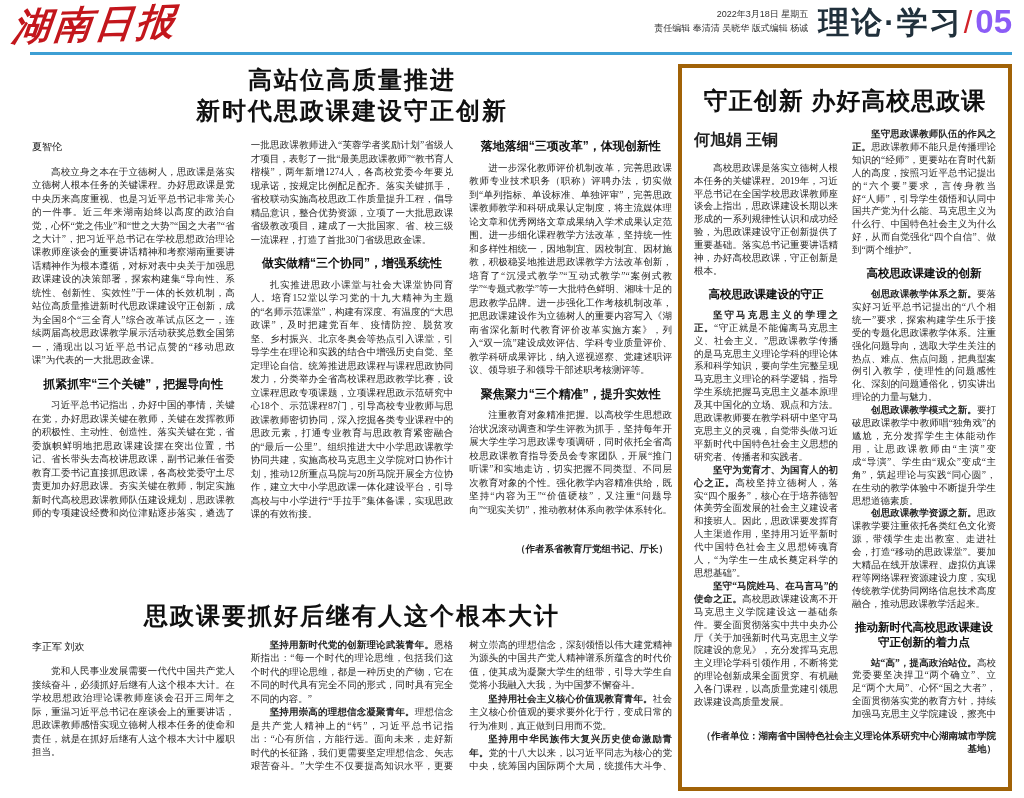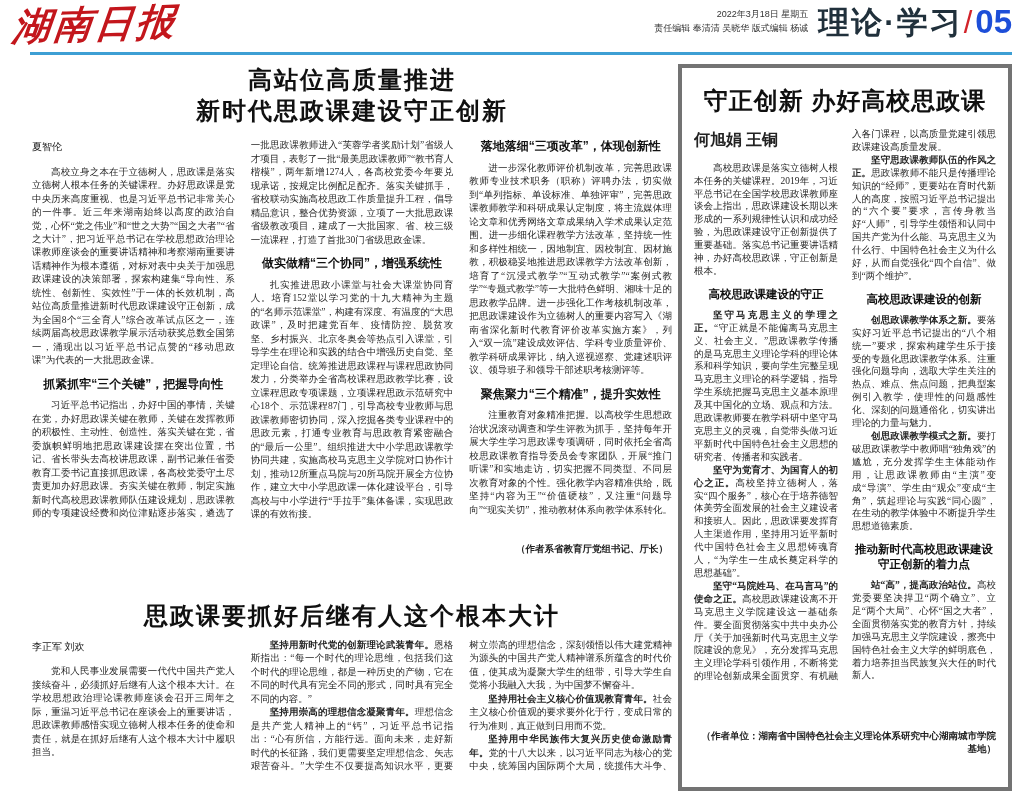--- a/index.html
+++ b/index.html
@@ -20,21 +20,21 @@
   .mast-right { position:absolute; right:12px; top:4px; display:flex; align-items:flex-end; }
   .mast-meta {
     text-align:right; font-size:9px; color:#333; line-height:1.6;
     padding:0 10px 5px 0; font-family:"Liberation Sans", sans-serif;
   }
   .section-title {
     font-family:"Liberation Sans", sans-serif; font-weight:900;
     font-size:31px; color:#20303b; letter-spacing:2px; line-height:1.1; white-space:nowrap;
   }
   .section-title .slash { color:#d2232a; font-weight:400; padding:0 1px; }
-  .section-title .pagenum { color:#1d4ed8; font-size:33px; letter-spacing:0; }
+  .section-title .pagenum { color:#8b5cf6; font-size:33px; letter-spacing:0; }
   .blue-rule { position:absolute; left:30px; right:12px; top:52px; height:3px; background:#3d9fd4; }
 
   
   .headline {
     text-align:center; font-family:"Liberation Sans", sans-serif;
     font-weight:900; color:#101010; letter-spacing:2px;
   }
   .cols { text-align:justify; color:#262626; overflow:hidden; }
   .cols p { margin:0; text-indent:2em; }
   .cols .sub {
@@ -61,21 +61,21 @@
   .art-bottom .headline { font-size:24px; line-height:1.25; }
   .art-bottom .cols {
     margin-top:8px; column-count:3; column-gap:16px;
     height:140px; font-size:9.5px; line-height:1.42;
   }
   .art-bottom .cols .byline { font-size:10px; }
 
   
   .art-right {
     position:absolute; left:678px; top:64px; width:334px; height:727px;
-    box-sizing:border-box; border:4px solid #737373; background:#fff;
+    box-sizing:border-box; border:4px solid #a16207; background:#fff;
     padding:8px 12px 10px;
   }
   .art-right .headline { font-size:24px; line-height:1.25; margin:10px 0 12px; letter-spacing:1px; }
   .art-right .cols {
     column-count:2; column-gap:14px; height:596px;
     font-size:9.5px; line-height:1.36;
   }
   .art-right .cols .sub { font-size:11.5px; }
   .art-right .cols .byline { font-size:16px;font-weight:bold; }
   .art-right .attr { font-size:9.5px; margin-top:6px; }
@@ -125,20 +125,21 @@
         <div class="byline">何旭娟 王铜</div>
         <p>高校思政课是落实立德树人根本任务的关键课程。2019年，习近平总书记在全国学校思政课教师座谈会上指出，思政课建设长期以来形成的一系列规律性认识和成功经验，为思政课建设守正创新提供了重要基础。落实总书记重要讲话精神，办好高校思政课，守正创新是根本。</p>
         <h3 class="sub">高校思政课建设的守正</h3>
         <p><span class="lead">坚守马克思主义的学理之正。</span>“守正就是不能偏离马克思主义、社会主义。”思政课教学传播的是马克思主义理论学科的理论体系和科学知识，要向学生完整呈现马克思主义理论的科学逻辑，指导学生系统把握马克思主义基本原理及其中国化的立场、观点和方法。思政课教师要在教学科研中坚守马克思主义的灵魂，自觉带头做习近平新时代中国特色社会主义思想的研究者、传播者和实践者。</p>
         <p><span class="lead">坚守为党育才、为国育人的初心之正。</span>高校坚持立德树人，落实“四个服务”，核心在于培养德智体美劳全面发展的社会主义建设者和接班人。因此，思政课要发挥育人主渠道作用，坚持用习近平新时代中国特色社会主义思想铸魂育人，“为学生一生成长奠定科学的思想基础”。</p>
         <p><span class="lead">坚守“马院姓马、在马言马”的使命之正。</span>高校思政课建设离不开马克思主义学院建设这一基础条件。要全面贯彻落实中共中央办公厅《关于加强新时代马克思主义学院建设的意见》，充分发挥马克思主义理论学科引领作用，不断将党的理论创新成果全面贯穿、有机融入各门课程，以高质量党建引领思政课建设高质量发展。</p>
         <p><span class="lead">坚守思政课教师队伍的作风之正。</span>思政课教师不能只是传播理论知识的“经师”，更要站在育时代新人的高度，按照习近平总书记提出的“六个要”要求，言传身教当好“人师”，引导学生领悟和认同中国共产党为什么能、马克思主义为什么行、中国特色社会主义为什么好，从而自觉强化“四个自信”、做到“两个维护”。</p>
         <h3 class="sub">高校思政课建设的创新</h3>
         <p><span class="lead">创思政课教学体系之新。</span>要落实好习近平总书记提出的“八个相统一”要求，探索构建学生乐于接受的专题化思政课教学体系。注重强化问题导向，选取大学生关注的热点、难点、焦点问题，把典型案例引入教学，使理性的问题感性化、深刻的问题通俗化，切实讲出理论的力量与魅力。</p>
         <p><span class="lead">创思政课教学模式之新。</span>要打破思政课教学中教师唱“独角戏”的尴尬，充分发挥学生主体能动作用，让思政课教师由“主演”变成“导演”、学生由“观众”变成“主角”，筑起理论与实践“同心圆”，在生动的教学体验中不断提升学生思想道德素质。</p>
+        <p><span class="lead">创思政课教学资源之新。</span>思政课教学要注重依托各类红色文化资源，带领学生走出教室、走进社会，打造“移动的思政课堂”。要加大精品在线开放课程、虚拟仿真课程等网络课程资源建设力度，实现传统教学优势同网络信息技术高度融合，推动思政课教学活起来。</p>
         <h3 class="sub">推动新时代高校思政课建设守正创新的着力点</h3>
         <p><span class="lead">站“高”，提高政治站位。</span>高校党委要坚决捍卫“两个确立”、立足“两个大局”、心怀“国之大者”，全面贯彻落实党的教育方针，持续加强马克思主义学院建设，擦亮中国特色社会主义大学的鲜明底色，着力培养担当民族复兴大任的时代新人。</p>
       </div>
     <div class="attr">（作者单位：湖南省中国特色社会主义理论体系研究中心湖南城市学院基地）</div>
   </section>
 
   <section class="art-bottom">
     <div class="headline">思政课要抓好后继有人这个根本大计</div>
     <div class="cols">
         <div class="byline">李正军 刘欢</div>

